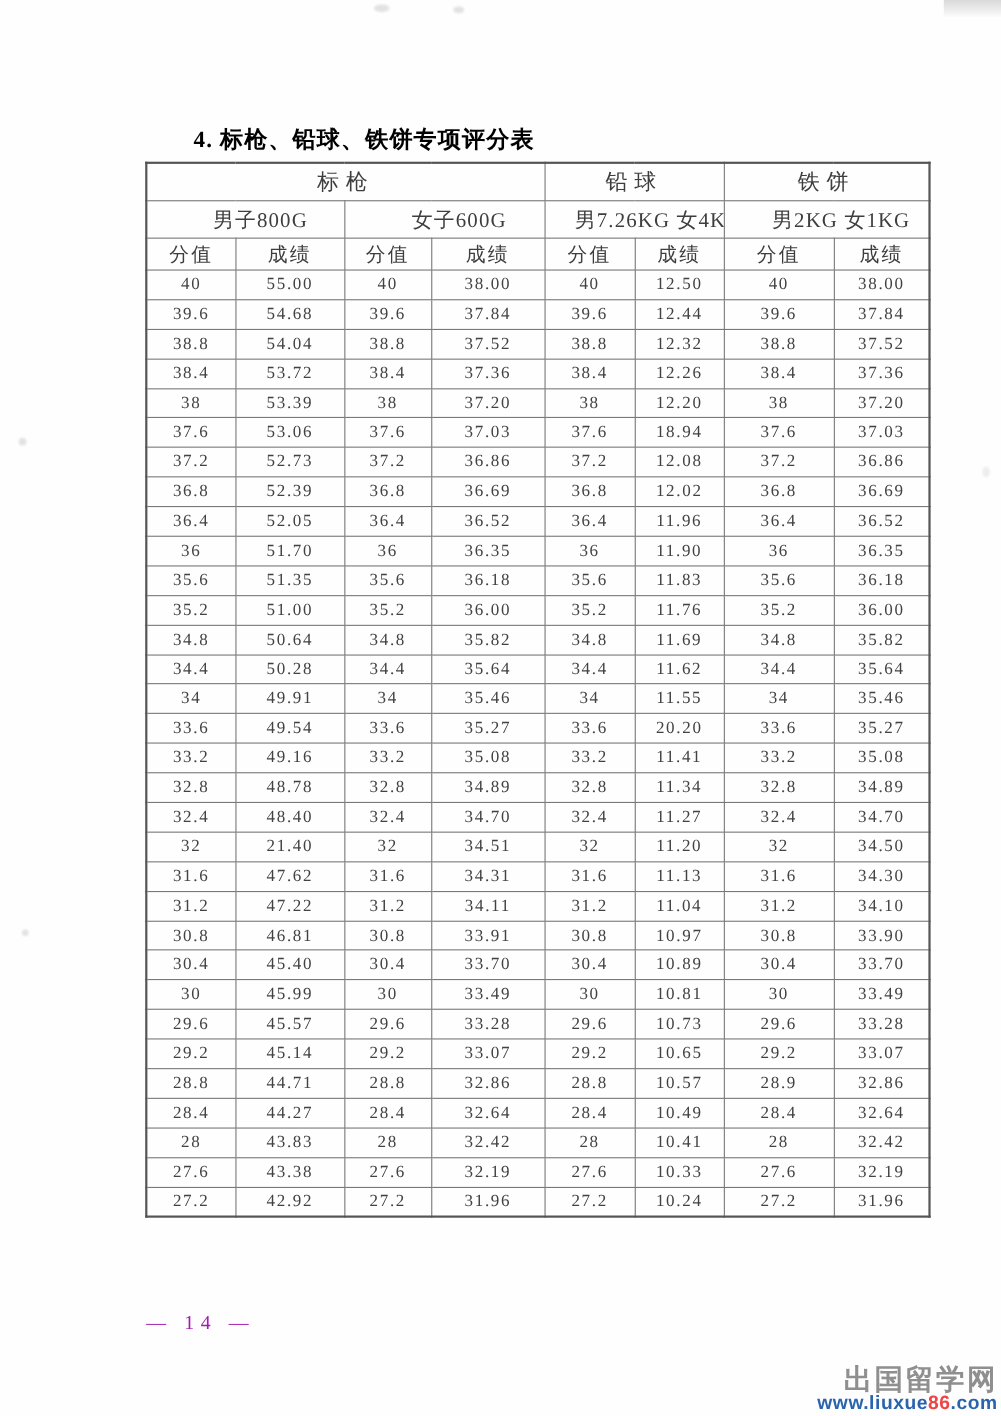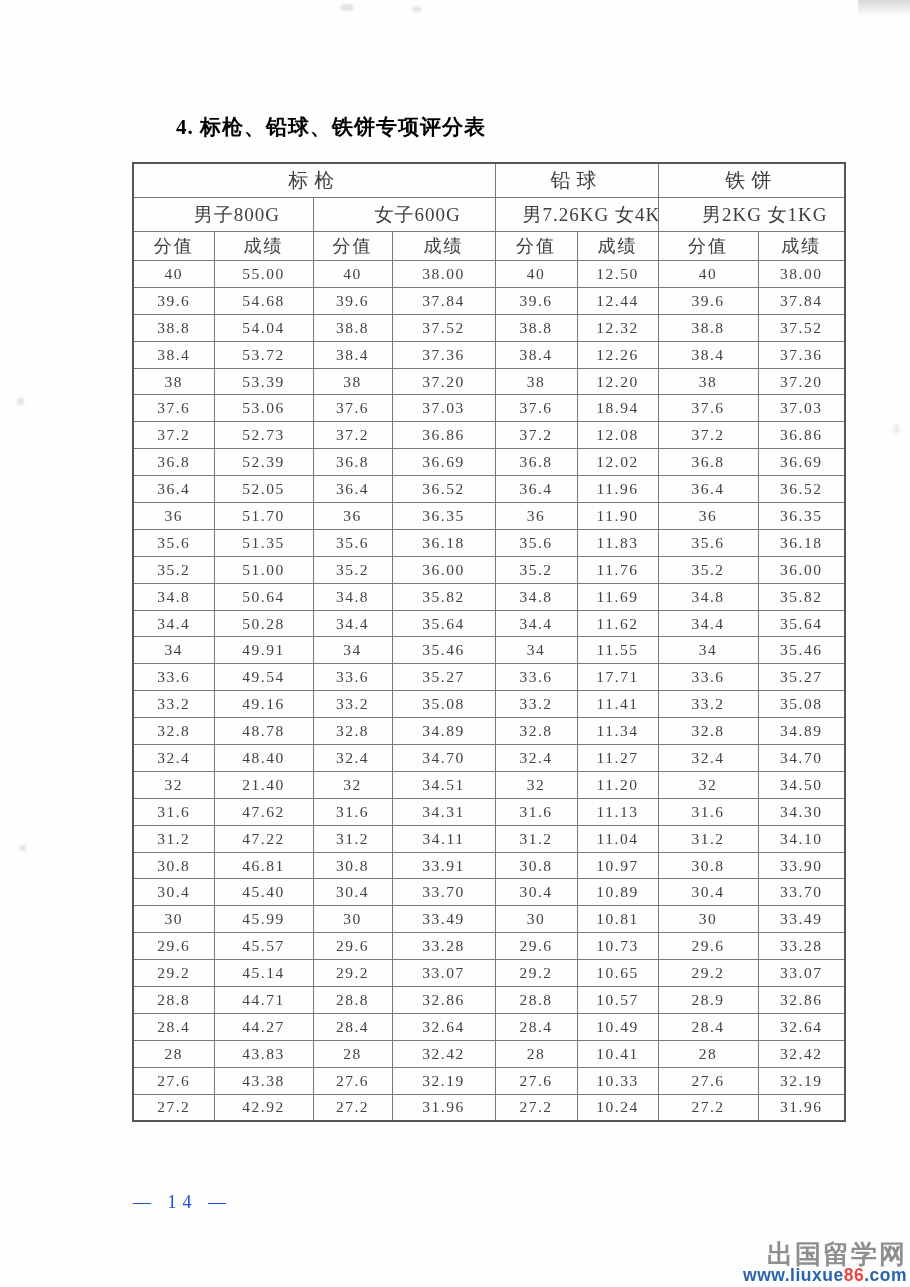--- a/index.html
+++ b/index.html
@@ -33,21 +33,21 @@
     left: 176px; top: 113px;
     margin: 0;
     font-size: 21px;
     font-weight: bold;
     letter-spacing: 1px;
     color: #000000;
   }
 
   table.score-table {
     position: absolute;
-    left: 132px; top: 162px;
+    left: 132px; top: 147px;
     width: 712px;
     border-collapse: collapse;
     table-layout: fixed;
     color: #3e3e3e;
   }
   .score-table th, .score-table td {
     border: 1.5px solid #787878;
     text-align: center;
     vertical-align: middle;
     padding: 0;
@@ -63,21 +63,21 @@
     font-size: 15.5px;
     letter-spacing: 1.5px;
     color: #424242;
   }
 
   .page-number {
     position: absolute;
     left: 133px; top: 1192px;
     font-size: 18px;
     letter-spacing: 6px;
-    color: #1d4ed8;
+    color: #a21caf;
   }
 
   .watermark {
     position: absolute;
     right: 3px; bottom: 2px;
     text-align: right;
     line-height: 1.02;
     font-family: "Liberation Sans", "DejaVu Sans", sans-serif;
   }
   .wm-name {
@@ -289,21 +289,21 @@
           <td>11.55</td>
           <td>34</td>
           <td>35.46</td>
         </tr>
         <tr>
           <td>33.6</td>
           <td>49.54</td>
           <td>33.6</td>
           <td>35.27</td>
           <td>33.6</td>
-          <td>17.71</td>
+          <td>20.20</td>
           <td>33.6</td>
           <td>35.27</td>
         </tr>
         <tr>
           <td>33.2</td>
           <td>49.16</td>
           <td>33.2</td>
           <td>35.08</td>
           <td>33.2</td>
           <td>11.41</td>

